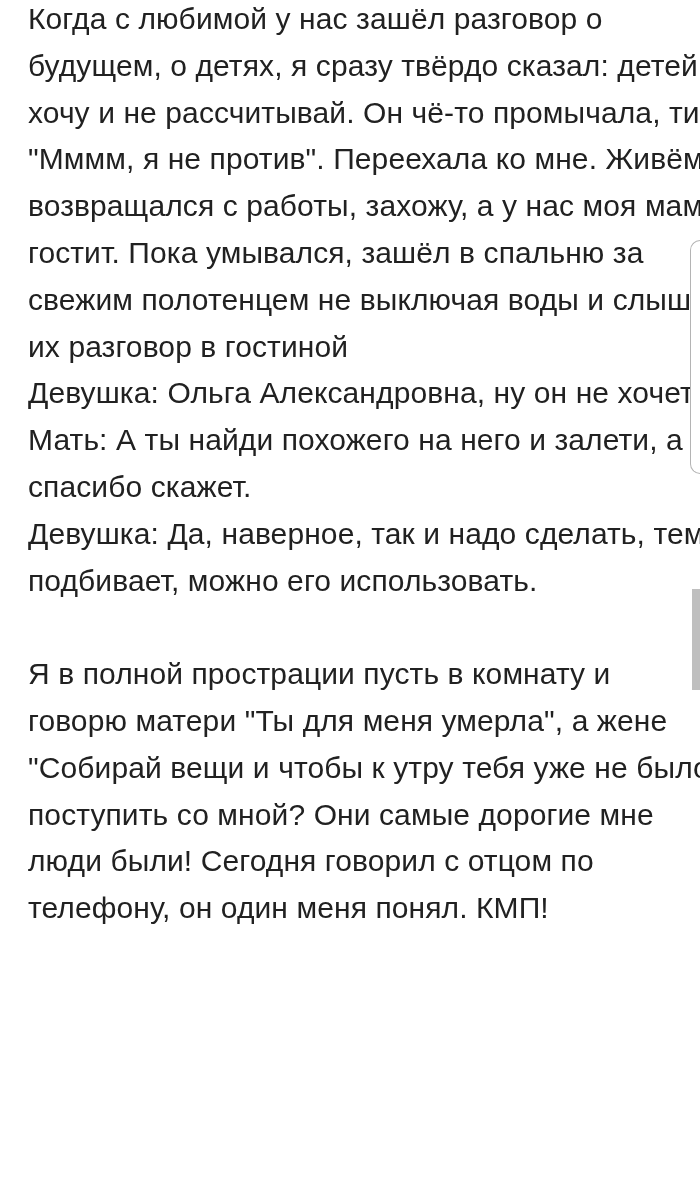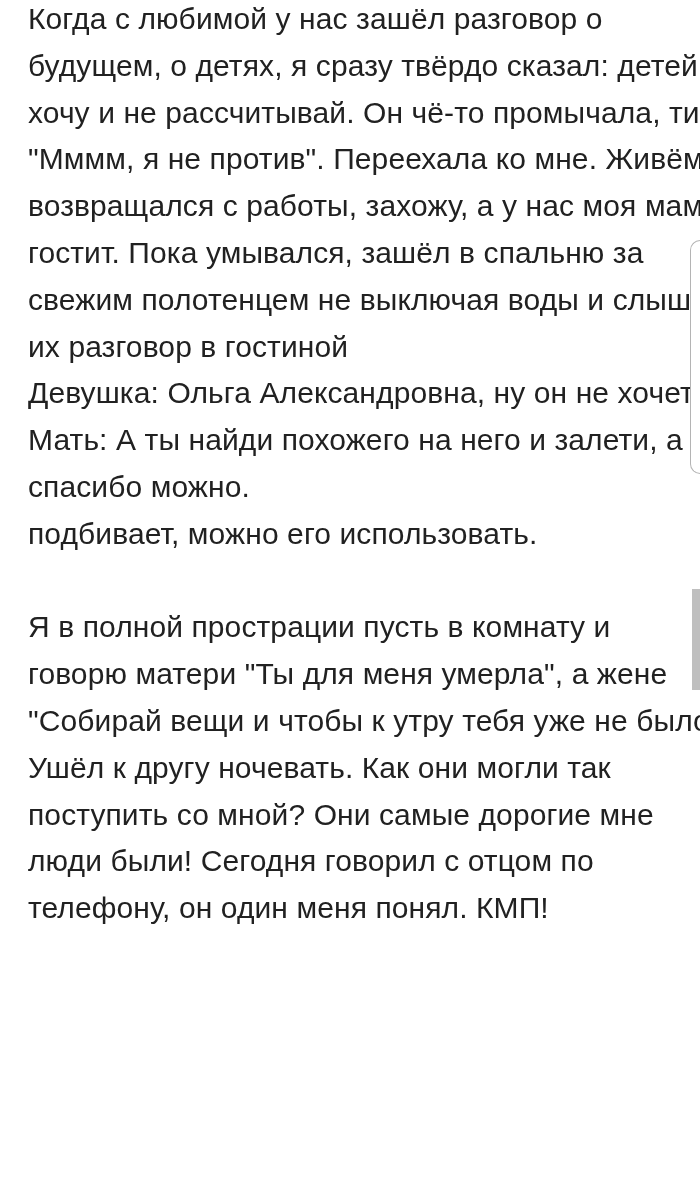--- a/index.html
+++ b/index.html
@@ -65,27 +65,27 @@
       <div class="text-line">Когда с любимой у нас зашёл разговор о</div>
       <div class="text-line">будущем, о детях, я сразу твёрдо сказал: детей не</div>
       <div class="text-line">хочу и не рассчитывай. Он чё-то промычала, типа</div>
       <div class="text-line">"Мммм, я не против". Переехала ко мне. Живём 3</div>
       <div class="text-line">возвращался с работы, захожу, а у нас моя мама</div>
       <div class="text-line">гостит. Пока умывался, зашёл в спальню за</div>
       <div class="text-line">свежим полотенцем не выключая воды и слышу</div>
       <div class="text-line">их разговор в гостиной</div>
       <div class="text-line">Девушка: Ольга Александровна, ну он не хочет</div>
       <div class="text-line">Мать: А ты найди похожего на него и залети, а</div>
-      <div class="text-line">спасибо можно.</div>
+      <div class="text-line">спасибо скажет.</div>
+      <div class="text-line">Девушка: Да, наверное, так и надо сделать, тем</div>
       <div class="text-line">подбивает, можно его использовать.</div>
       <div class="text-line">&nbsp;</div>
       <div class="text-line">Я в полной прострации пусть в комнату и</div>
       <div class="text-line">говорю матери "Ты для меня умерла", а жене</div>
       <div class="text-line">"Собирай вещи и чтобы к утру тебя уже не было".</div>
-      <div class="text-line">Ушёл к другу ночевать. Как они могли так</div>
       <div class="text-line">поступить со мной? Они самые дорогие мне</div>
       <div class="text-line">люди были! Сегодня говорил с отцом по</div>
       <div class="text-line">телефону, он один меня понял. КМП!</div>
     </div>
 
   <div class="edge-tab"></div>
 
   <div class="scrollbar-thumb"></div>
 </div>
 

